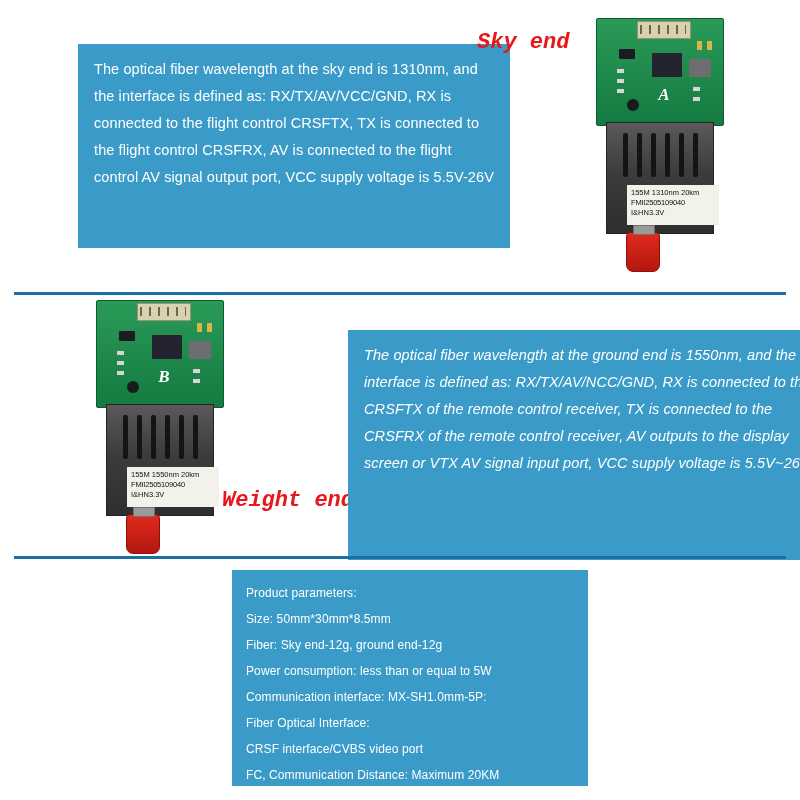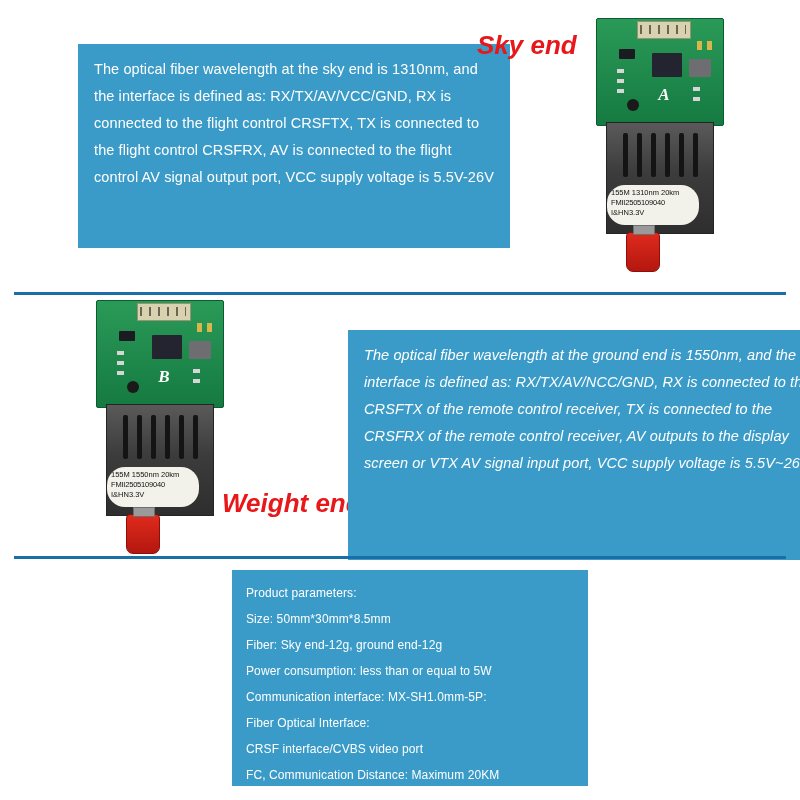--- a/index.html
+++ b/index.html
@@ -68,22 +68,22 @@
     font-size: 12px;
     padding: 10px 14px;
   }
 
   
   .red-label {
     position: absolute;
     color: #e8171a;
     font-weight: bold;
     font-style: italic;
-    font-size: 26px;
-    font-family: Liberation Sans, sans-serif;
+    font-size: 22px;
+    font-family: Liberation Mono, monospace;
     white-space: nowrap;
   }
   .label-sky { left: 477px; top: 30px; }
   .label-ground { left: 222px; top: 488px; }
 
   
   .device {
     position: absolute;
   }
   .device-sky { left: 578px; top: 18px; width: 146px; height: 262px; }
@@ -162,33 +162,32 @@
   .metalbox .vent {
     position: absolute;
     top: 10px;
     width: 5px;
     height: 44px;
     background: #141414;
     border-radius: 2px;
   }
   .metalbox .labeltag {
     position: absolute;
-    left: 0;
+    left: 20px;
     top: 62px;
     width: 92px;
     height: 40px;
     background: #f2f1ea;
     color: #111111;
     font-size: 7.5px;
     line-height: 10px;
     font-family: "Liberation Sans", sans-serif;
     padding: 3px 4px;
     box-sizing: border-box;
     overflow: hidden;
-    border-radius: 18px;
   }
   .metalbox .labeltag .l2 { letter-spacing: -0.2px; }
   .metalbox .labeltag .l3 { display:flex; padding-right:6px;}
   .ferrule {
     position: absolute;
     left: 48px;
     top: 214px;
     width: 34px;
     height: 40px;
     background: linear-gradient(180deg, #e02a1c 0%, #b31710 100%);

